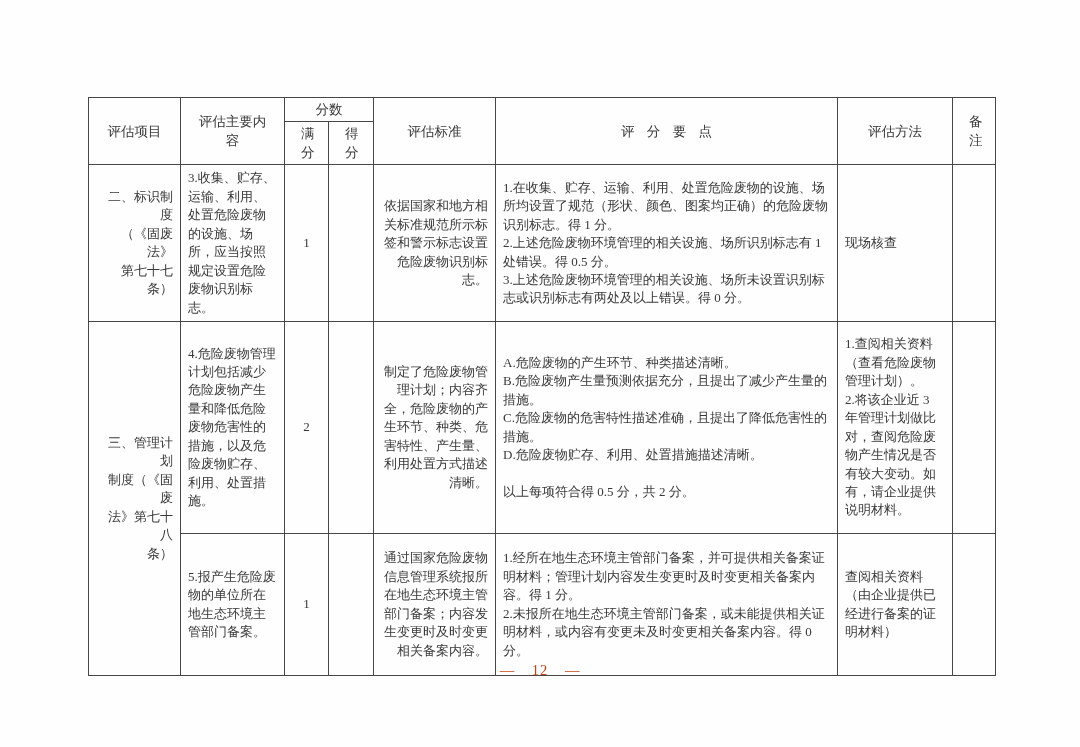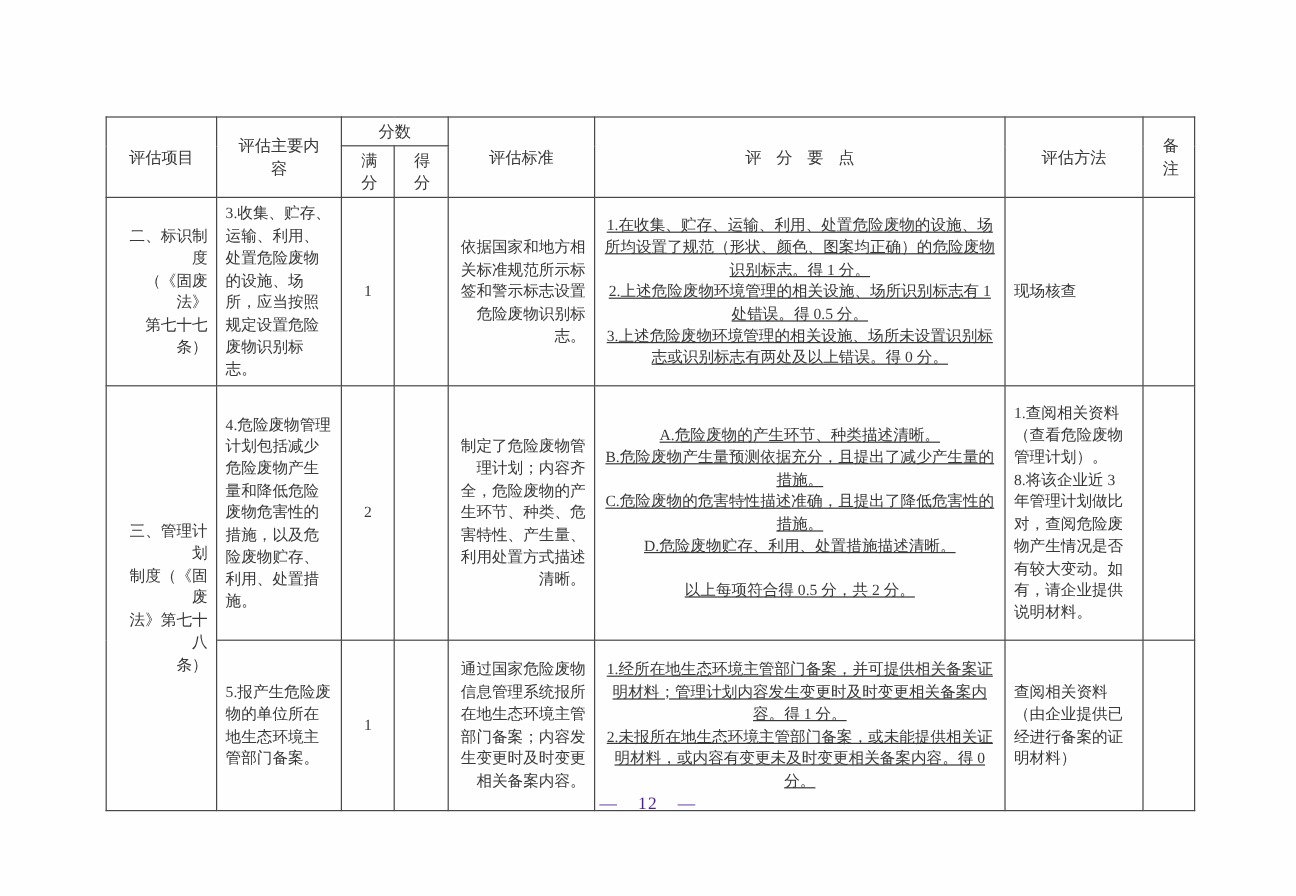--- a/index.html
+++ b/index.html
@@ -55,37 +55,36 @@
     white-space: pre-line;
     padding: 4px 6px;
     font-family: Liberation Serif, serif;
   }
   td.c-score { text-align: center; }
   td.c-standard {
     text-align: right;
     white-space: pre-line;
   }
   td.c-points {
-    text-align: center;
+    text-align: left;
     white-space: pre-line;
     padding: 6px 9px;
-    text-decoration: underline;
   }
   td.c-method {
     text-align: left;
     white-space: pre-line;
   }
   .page-number {
     position: absolute;
     left: 0;
     right: 0;
     top: 662px;
     text-align: center;
     font-size: 14.5px;
-    color: #4c1d95;
+    color: #c2410c;
     word-spacing: 12px;
     letter-spacing: 1px;
   }
 </style>
 </head>
 <body>
 
 <div class="page">
 
   <table class="eval">
@@ -138,21 +137,21 @@
         <td class="c-score">2</td>
         <td class="c-score"></td>
         <td class="c-standard">制定了危险废物管理计划；内容齐全，危险废物的产生环节、种类、危害特性、产生量、利用处置方式描述清晰。</td>
         <td class="c-points">A.危险废物的产生环节、种类描述清晰。
 B.危险废物产生量预测依据充分，且提出了减少产生量的措施。
 C.危险废物的危害特性描述准确，且提出了降低危害性的措施。
 D.危险废物贮存、利用、处置措施描述清晰。
 
 以上每项符合得 0.5 分，共 2 分。</td>
         <td class="c-method">1.查阅相关资料（查看危险废物管理计划）。
-8.将该企业近 3 年管理计划做比对，查阅危险废物产生情况是否有较大变动。如有，请企业提供说明材料。</td>
+2.将该企业近 3 年管理计划做比对，查阅危险废物产生情况是否有较大变动。如有，请企业提供说明材料。</td>
         <td class="c-note"></td>
       </tr>
       <tr style="height:142px">
         <td class="c-content">5.报产生危险废物的单位所在地生态环境主管部门备案。</td>
         <td class="c-score">1</td>
         <td class="c-score"></td>
         <td class="c-standard">通过国家危险废物信息管理系统报所在地生态环境主管部门备案；内容发生变更时及时变更相关备案内容。</td>
         <td class="c-points">1.经所在地生态环境主管部门备案，并可提供相关备案证明材料；管理计划内容发生变更时及时变更相关备案内容。得 1 分。
 2.未报所在地生态环境主管部门备案，或未能提供相关证明材料，或内容有变更未及时变更相关备案内容。得 0 分。</td>
         <td class="c-method">查阅相关资料（由企业提供已经进行备案的证明材料）</td>

